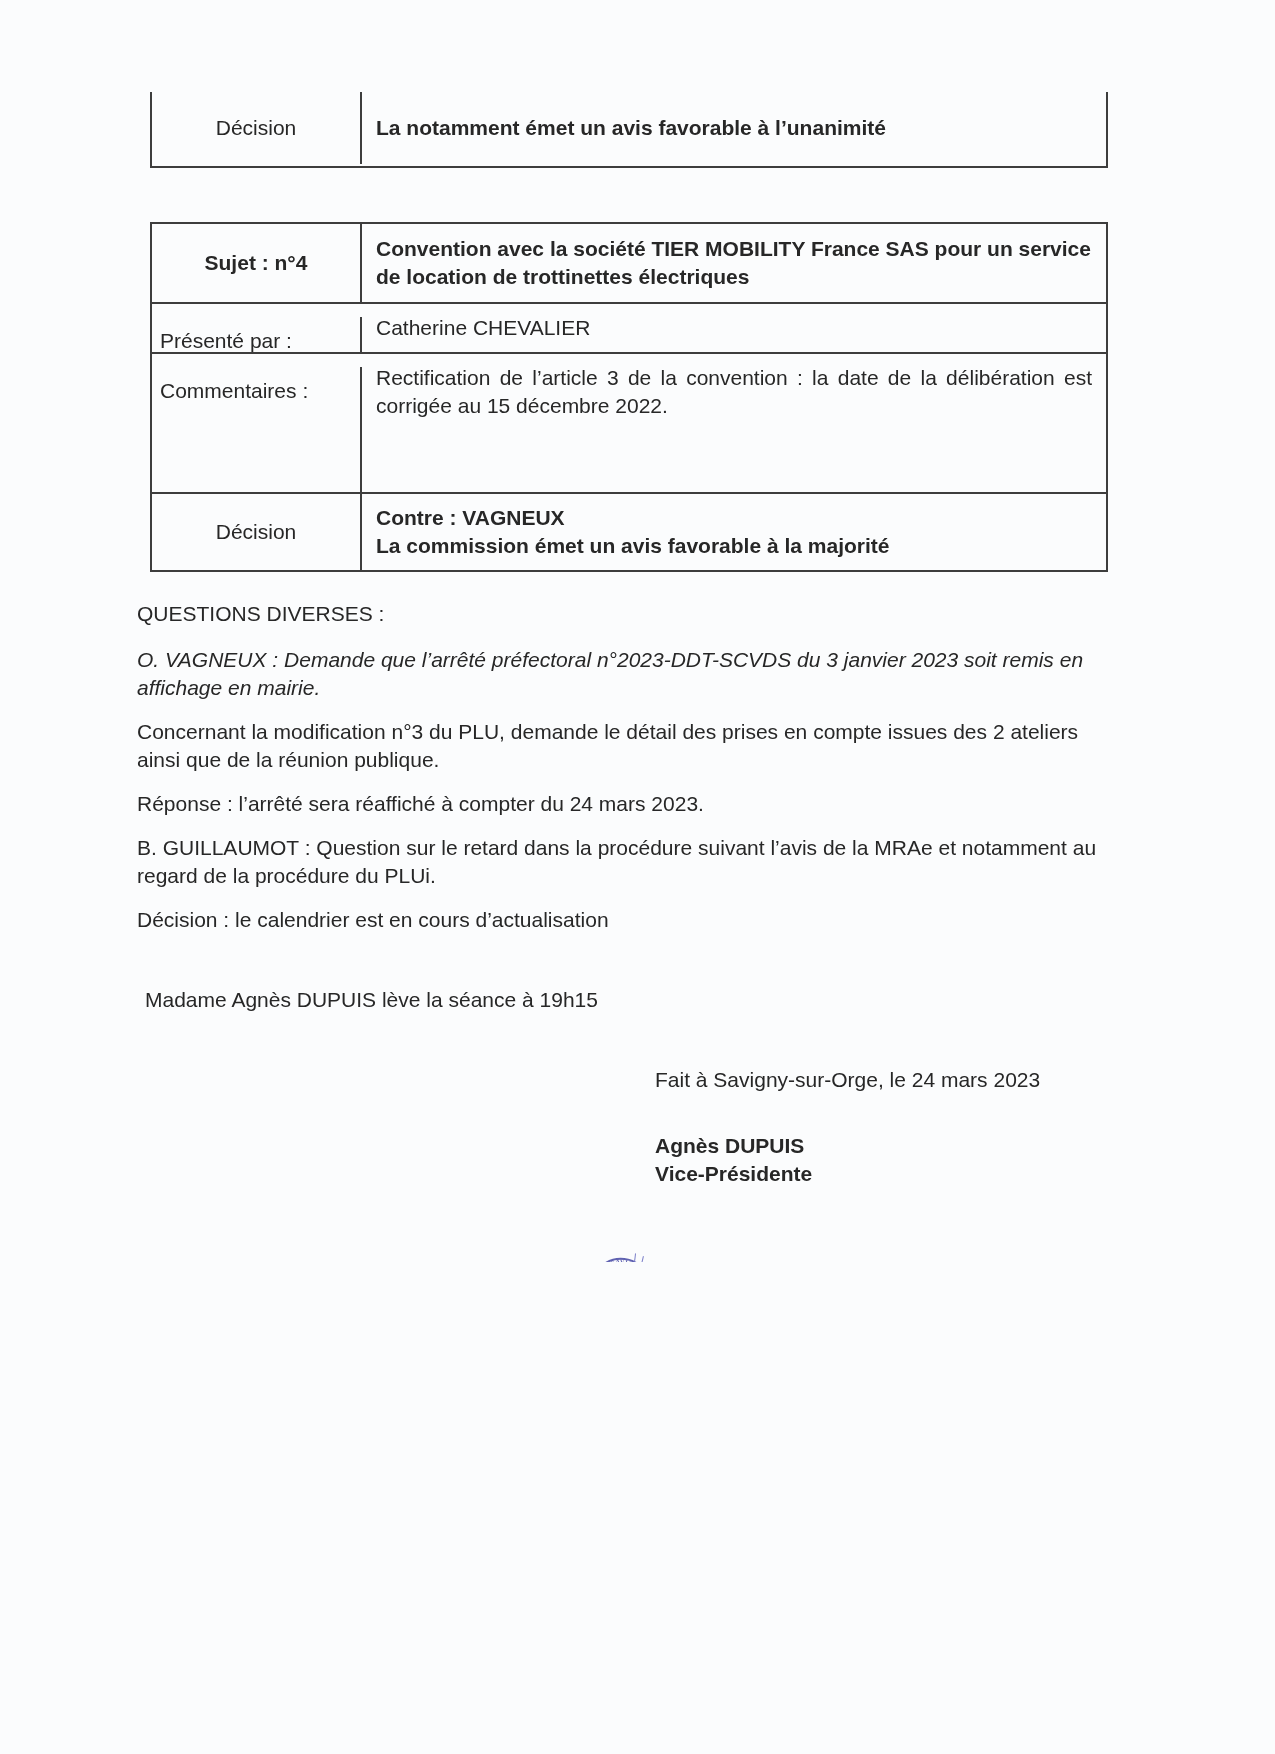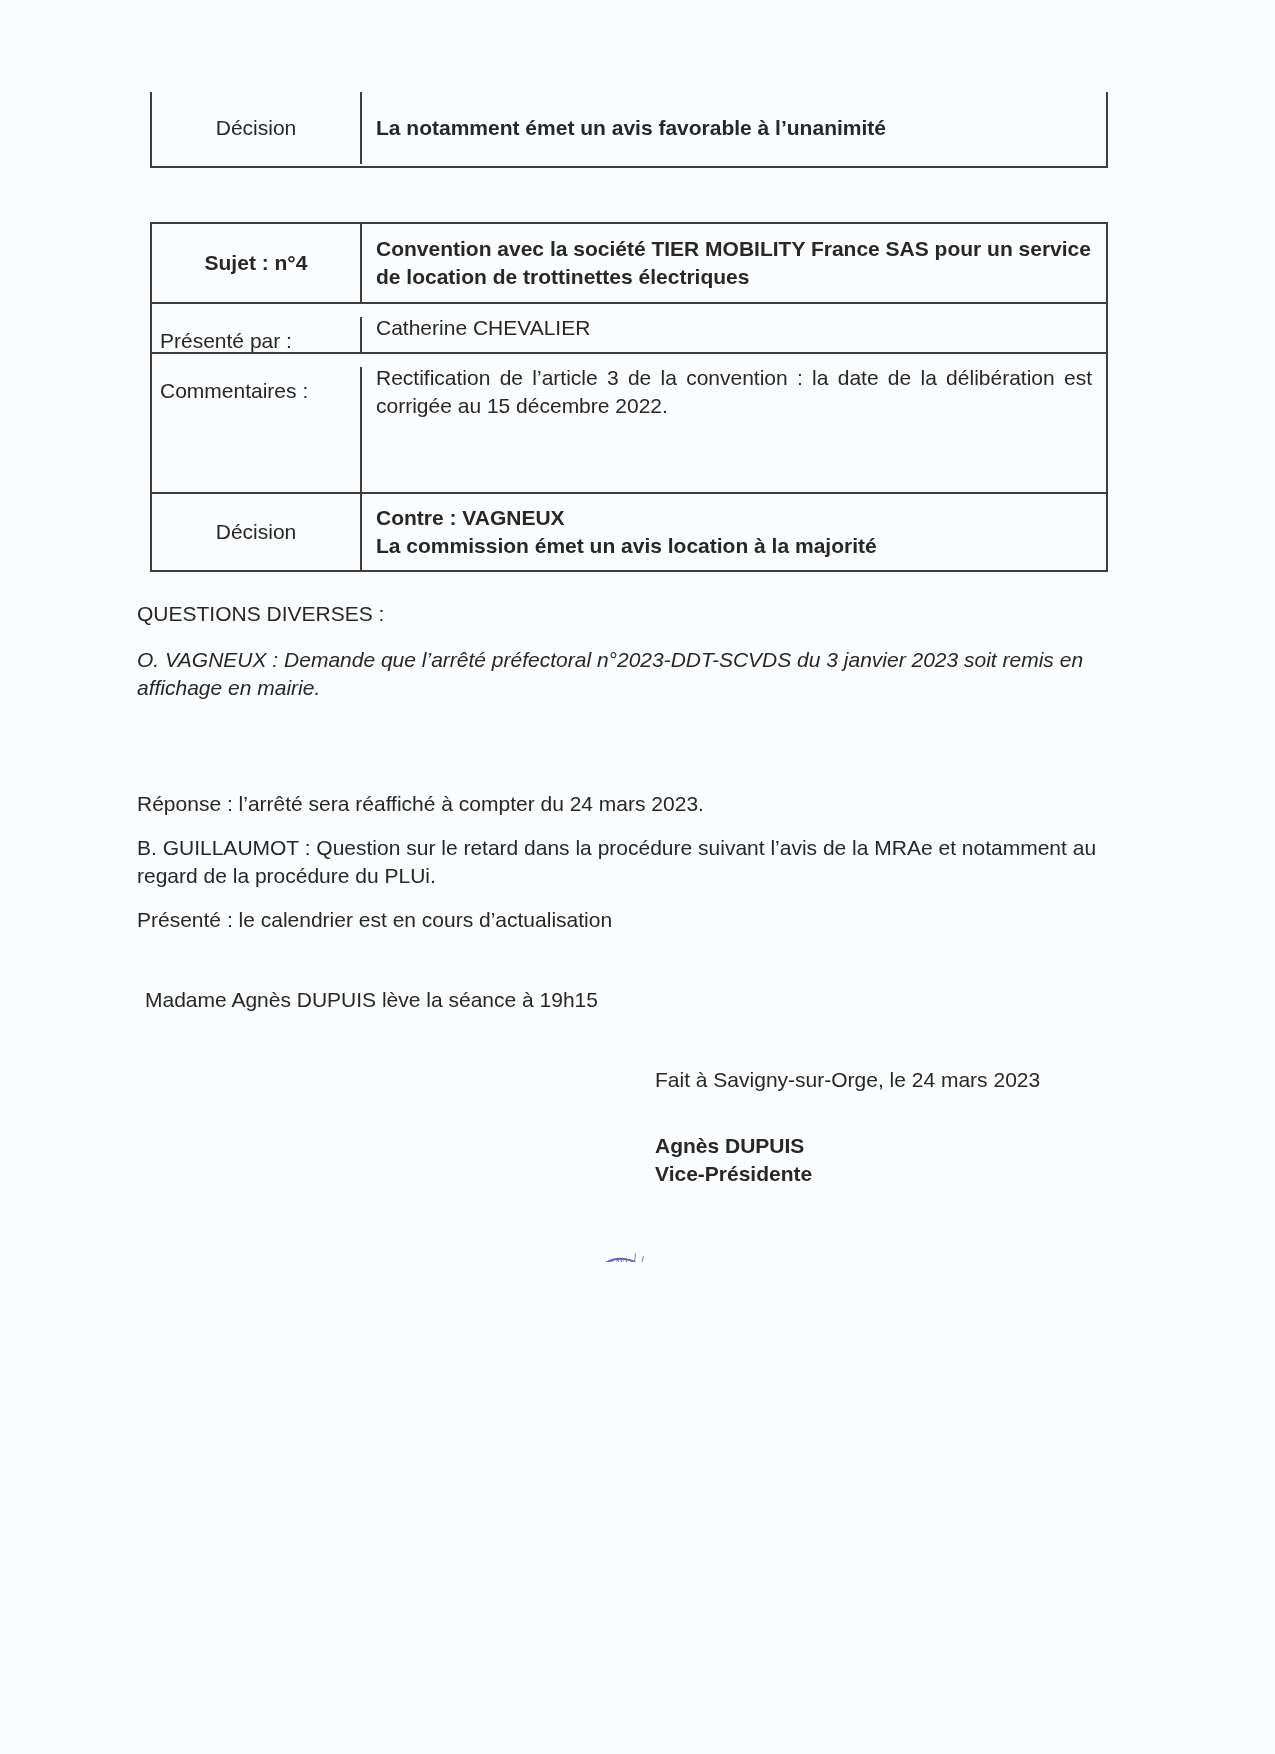--- a/index.html
+++ b/index.html
@@ -69,30 +69,31 @@
     <div class="t-row" style="height:140px;">
       <div class="t-label top-left">Commentaires :</div>
       <div class="t-value top">
         <p class="justify">Rectification de l’article 3 de la convention : la date de la délibération est corrigée au 15 décembre 2022.</p>
       </div>
     </div>
     <div class="t-row" style="height:78px;">
       <div class="t-label center">Décision</div>
       <div class="t-value">
         <div class="bold">Contre : VAGNEUX</div>
-        <div class="bold">La commission émet un avis location à la majorité</div>
+        <div class="bold">La commission émet un avis favorable à la majorité</div>
       </div>
     </div>
   </div>
 
   <div class="block" style="top:600px;">QUESTIONS DIVERSES :</div>
   <div class="block" style="top:646px;font-style:italic;">O. VAGNEUX : Demande que l’arrêté préfectoral n°2023-DDT-SCVDS du 3 janvier 2023 soit remis en affichage en mairie.</div>
+  <div class="block" style="top:718px;">Concernant la modification n°3 du PLU, demande le détail des prises en compte issues des 2 ateliers ainsi que de la réunion publique.</div>
   <div class="block" style="top:790px;">Réponse : l’arrêté sera réaffiché à compter du 24 mars 2023.</div>
   <div class="block" style="top:834px;">B. GUILLAUMOT : Question sur le retard dans la procédure suivant l’avis de la MRAe et notamment au regard de la procédure du PLUi.</div>
-  <div class="block" style="top:906px;">Présenté : le calendrier est en cours d’actualisation</div>
+  <div class="block" style="top:906px;">Décision : le calendrier est en cours d’actualisation</div>
   <div class="block" style="top:986px;margin-left:8px;">Madame Agnès DUPUIS lève la séance à 19h15</div>
 
   <div class="sig-block" style="top:1066px;">Fait à Savigny-sur-Orge, le 24 mars 2023</div>
   <div class="sig-block bold" style="top:1132px;">Agnès DUPUIS</div>
   <div class="sig-block bold" style="top:1160px;">Vice-Présidente</div>
 
   <svg class="stamp-svg" width="440" height="280" viewBox="520 1150 960 280" style="width:440px;height:280px;">
     <g transform="rotate(14 740 1288)" stroke="#5355ab" fill="none" opacity="0.92">
       <circle cx="740" cy="1288" r="66" stroke-width="4"></circle>
       <circle cx="740" cy="1288" r="44" stroke-width="2.4"></circle>

